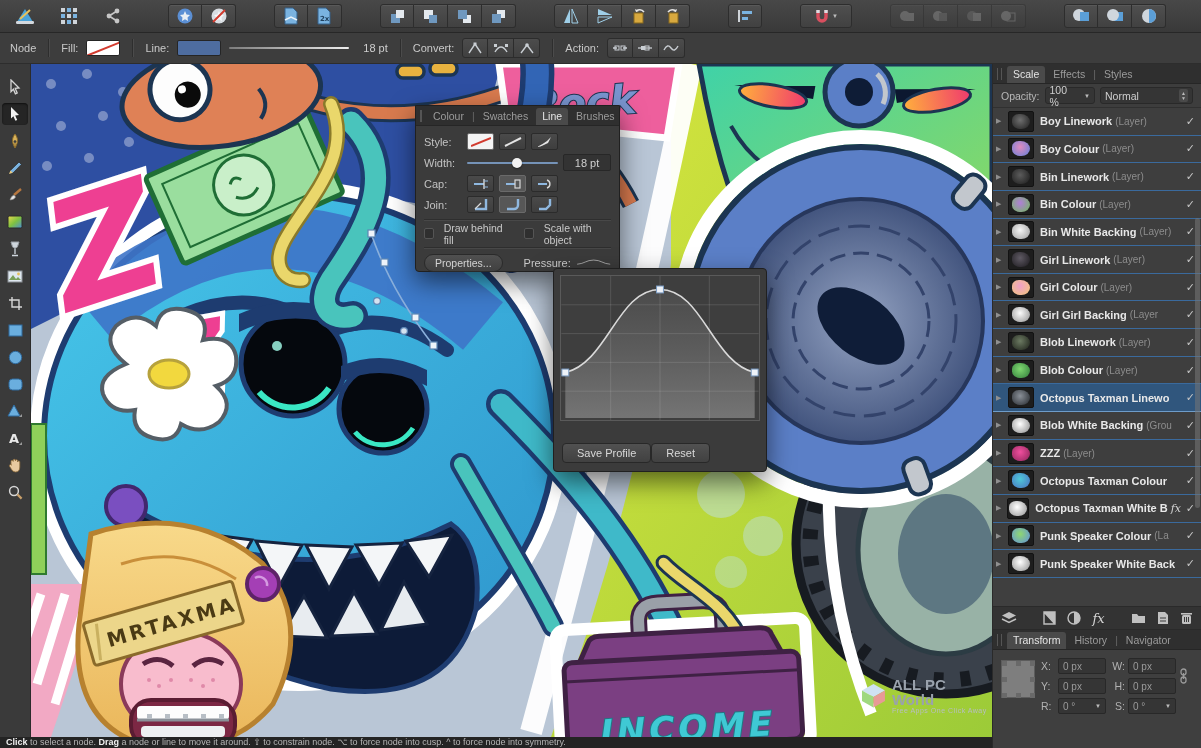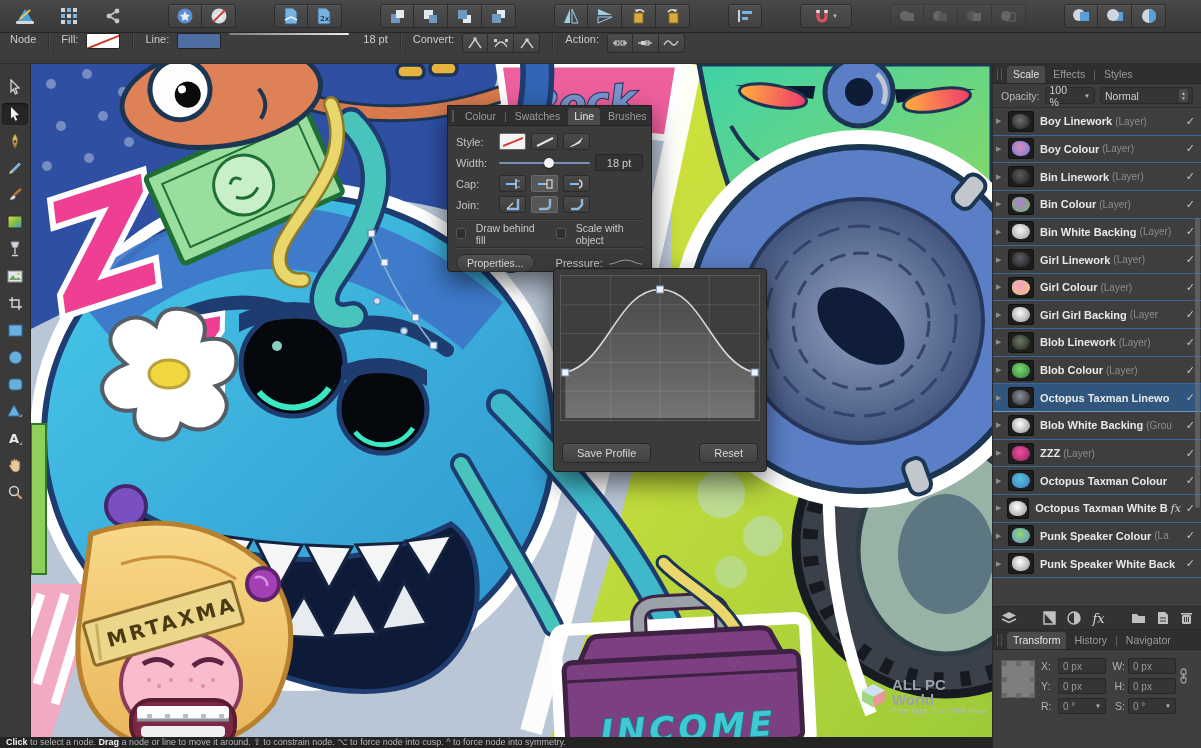--- a/index.html
+++ b/index.html
@@ -15,21 +15,21 @@
     box-shadow:inset 0 1px 0 rgba(255,255,255,.06)}
   .tb-group .tbtn:first-child{border-radius:3px 0 0 3px;border-left-width:1px}
   .tb-group .tbtn:last-child{border-radius:0 3px 3px 0}
   .tbtn.lone{border-radius:3px;border-left-width:1px}
   .tbtn.flat{background:none;border:none;box-shadow:none}
   .tbtn.disabled{opacity:.42}
   .tb-spacer{flex:0 0 18px}
   .caret{font-size:6px;color:#bbb;margin-left:2px}
   
   #context-toolbar{position:absolute;left:0;top:33px;width:1201px;height:31px;background:#3d3d3d;
-    border-bottom:1px solid #2d2d2d;display:flex;align-items:flex-start;padding:0 10px;gap:8px;
+    border-bottom:1px solid #2d2d2d;display:flex;align-items:center;padding:0 10px;gap:8px;
     color:#c9c9c9;font-size:11px}
   .ct-sep{width:1px;height:18px;background:#2e2e2e;box-shadow:1px 0 0 #4b4b4b;margin:0 4px}
   .swatch{width:34px;height:16px;border:1px solid #252525;border-radius:2px;background:#fff;position:relative;overflow:hidden}
   .swatch.noline::after{content:"";position:absolute;left:-4px;top:6px;width:46px;height:2px;background:#d23b2f;transform:rotate(-22deg)}
   .swatch.blue{background:#4e6da0}
   .ct-slider{width:120px;height:2px;background:linear-gradient(to right,#7c7c7c,#ededed);border-radius:1px}
   .ct-val{color:#cfcfcf;margin-left:6px}
   .mini-btn{width:26px;height:20px;display:flex;align-items:center;justify-content:center;
     background:linear-gradient(#4c4c4c,#404040);border:1px solid #2c2c2c;border-left-width:0}
   .mini-group{display:flex}
@@ -39,21 +39,21 @@
   #tools{position:absolute;left:0;top:64px;width:31px;height:673px;background:#3a3a3a;
     border-right:1px solid #2b2b2b;display:flex;flex-direction:column;align-items:center;
     padding-top:12px;gap:5px}
   .tool{width:26px;height:22px;display:flex;align-items:center;justify-content:center;border-radius:4px}
   .tool.selected{background:#252525;box-shadow:inset 0 1px 2px rgba(0,0,0,.6)}
   
   #canvas{position:absolute;left:31px;top:64px;width:961px;height:673px;background:#b9c6d6;overflow:hidden}
   
   .float-panel{background:#3b3b3b;border:1px solid #202020;border-radius:4px;
     box-shadow:0 10px 26px rgba(0,0,0,.55);color:#c9c9c9;font-size:11px}
-  #stroke-panel{position:absolute;left:447px;top:105px;width:205px;height:167px;z-index:5;border-radius:0 0 4px 4px}
+  #stroke-panel{position:absolute;left:415px;top:105px;width:205px;height:167px;z-index:5;border-radius:0 0 4px 4px}
   .ptabs{height:20px;background:#2f2f2f;display:flex;align-items:center;padding:0 4px;gap:2px;
     font-size:10.5px;color:#9b9b9b;border-bottom:1px solid #262626}
   .ptab{padding:2px 6px;white-space:nowrap}
   .ptab.active{background:#4a4a4a;color:#e4e4e4;border-radius:3px 3px 0 0;align-self:flex-end;padding-bottom:3px}
   .ptab-sep{color:#666}
   .grip{width:5px;height:12px;border-left:1px solid #555;border-right:1px solid #555;margin-right:3px}
   .sp-body{padding:5px 8px}
   .sp-row{display:flex;align-items:center;height:21px;gap:5px}
   .sp-label{width:38px;color:#c2c2c2}
   .sp-btn{width:27px;height:17px;display:flex;align-items:center;justify-content:center;
@@ -65,21 +65,21 @@
   .sp-valbox{width:48px;height:17px;background:#333;border:1px solid #272727;border-radius:2px;
     display:flex;align-items:center;justify-content:center;color:#cfcfcf}
   .sp-div{height:1px;background:#2e2e2e;box-shadow:0 1px 0 #484848;margin:4px 0}
   .chk{width:11px;height:11px;background:#2f2f2f;border:1px solid #555;border-radius:2px;margin-right:5px}
   .sp-props{height:18px;padding:0 10px;display:flex;align-items:center;border-radius:9px;
     background:linear-gradient(#505050,#404040);border:1px solid #2a2a2a;font-size:10.5px;color:#d2d2d2}
   
   #pressure-popup{position:absolute;left:553px;top:268px;width:214px;height:204px;z-index:6;
     display:flex;flex-direction:column}
   .pp-grid{margin:6px 6px 0 6px;height:146px;background:#3e3e3e;border:1px solid #5a5a5a}
-  .pp-btnrow{margin-top:auto;display:flex;justify-content:space-between;padding:0 8px 8px 8px}
+  .pp-btnrow{margin-top:auto;display:flex;padding:0 8px 8px 8px}
   .pp-btn{height:20px;padding:0 14px;display:flex;align-items:center;border-radius:4px;
     background:linear-gradient(#515151,#414141);border:1px solid #282828;color:#d8d8d8;font-size:11px}
   
   #right-panel{position:absolute;left:992px;top:64px;width:209px;height:684px;background:#3f3f3f;
     border-left:1px solid #2a2a2a;display:flex;flex-direction:column;color:#c9c9c9;font-size:11px}
   .rp-opacity{height:24px;display:flex;align-items:center;padding:0 8px;gap:5px;background:#3d3d3d;
     border-bottom:1px solid #303030;font-size:10.5px;color:#b8b8b8}
   .drop{height:17px;background:#353535;border:1px solid #292929;border-radius:3px;
     display:flex;align-items:center;padding:0 4px;gap:4px;color:#cfcfcf}
   .stepper{width:9px;height:13px;display:flex;flex-direction:column;align-items:center;justify-content:center;

